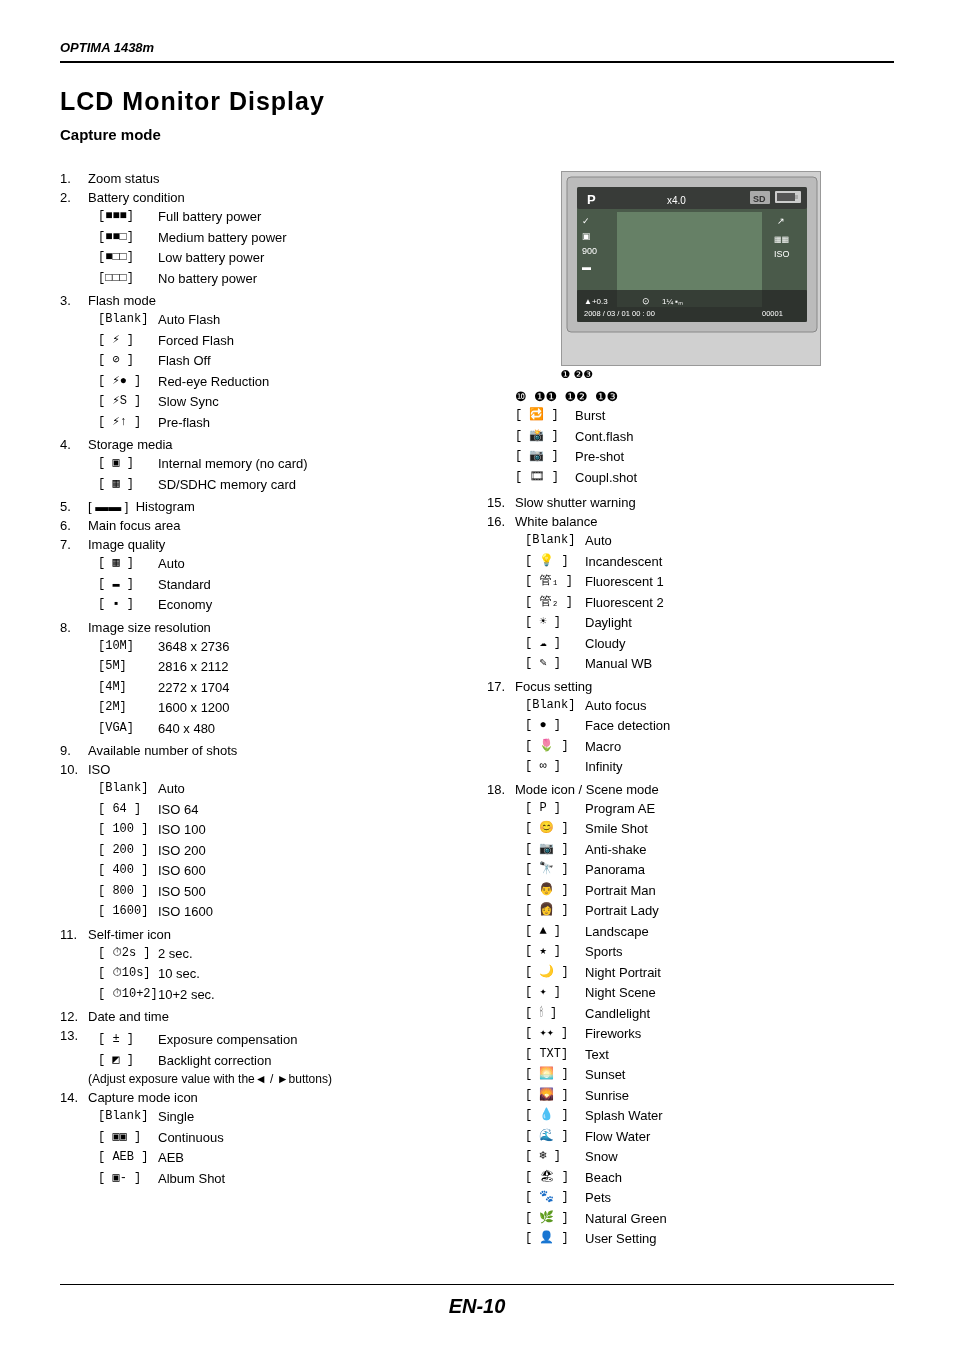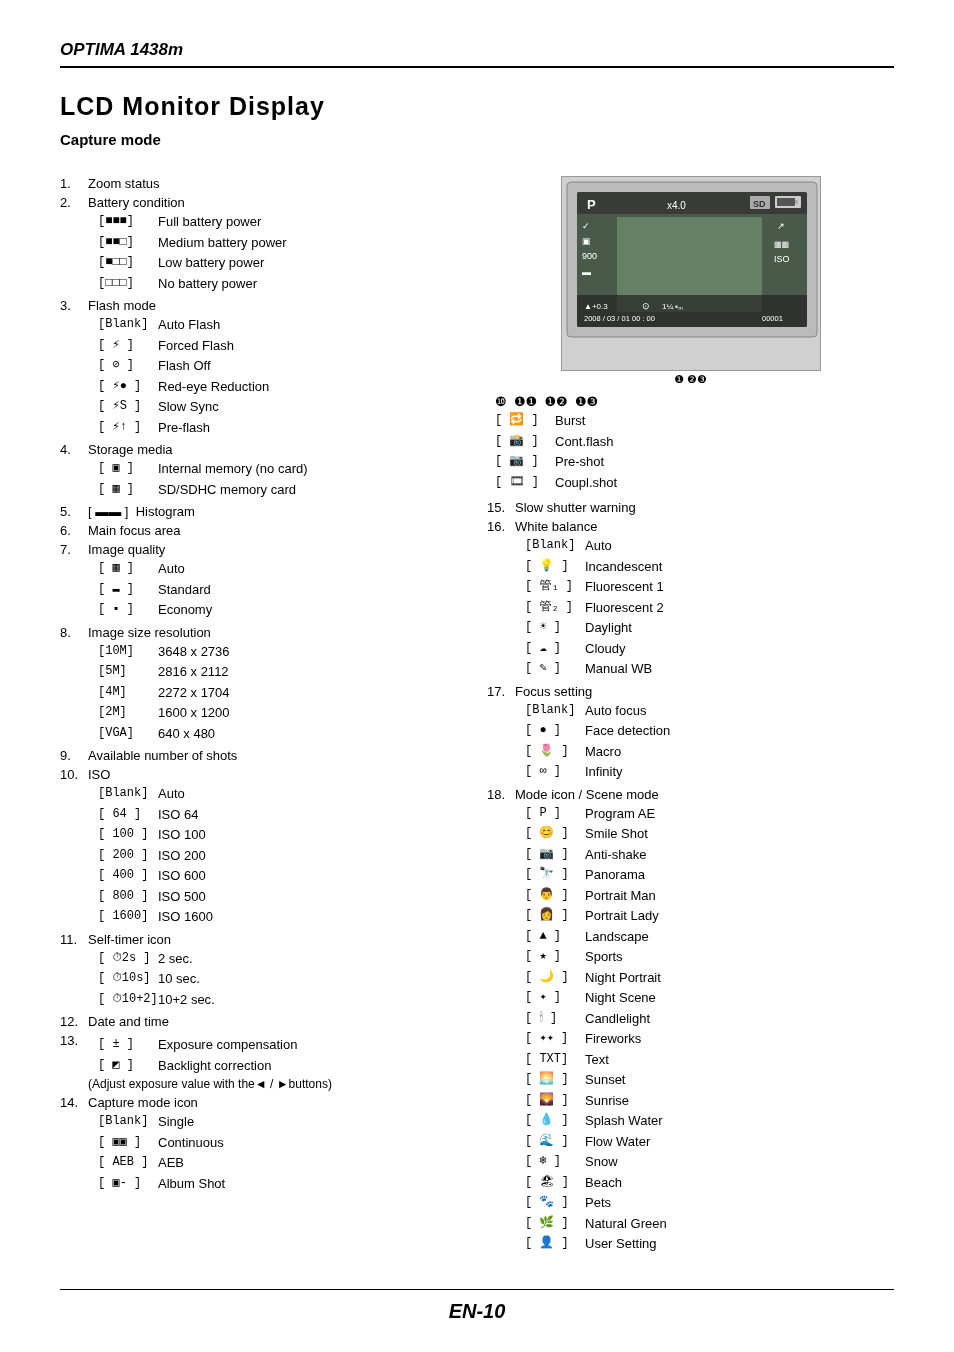--- a/index.html
+++ b/index.html
@@ -8,21 +8,21 @@
       font-size: 13px;
       background: #fff;
       color: #000;
       width: 954px;
       min-height: 1352px;
       padding: 40px 60px;
     }
     .brand-header {
       font-style: italic;
       font-weight: bold;
-      font-size: 17px;
+      font-size: 13px;
       margin-bottom: 24px;
       border-bottom: 2px solid #000;
       padding-bottom: 6px;
     }
     .page-title {
       font-size: 25px;
       font-weight: bold;
       margin: 16px 0 10px 0;
       letter-spacing: 1px;
     }
@@ -397,27 +397,27 @@
         <text x="22" y="132" fill="white" font-size="8" font-family="Arial">▲+0.3</text>
         <text x="80" y="132" fill="white" font-size="9" font-family="Arial">⊙</text>
         <text x="100" y="132" fill="white" font-size="8" font-family="Arial">1¼  ▪︎ₘ</text>
         <text x="22" y="144" fill="white" font-size="7.5" font-family="Arial">2008 / 03 / 01  00 : 00</text>
         <text x="200" y="144" fill="white" font-size="7.5" font-family="Arial">00001</text>
 
         <circle cx="520" cy="20" r="8" fill="#000"></circle>
 
       </svg>
 
-      <div style="display:flex; justify-content:center; width:260px; margin:0 auto; font-size:11px; margin-top:2px;">
+      <div style="display:flex; justify-content:flex-start; width:260px; margin:0 auto; font-size:11px; margin-top:2px;">
         <span>❶ ❷</span>
         <span>❸</span>
       </div>
     </div>
 
-    <div class="burst-section" style="margin-bottom: 8px; margin-left: 8px;">
+    <div class="burst-section" style="margin-bottom: 8px; margin-left: 28px;">
       <div style="margin-bottom:2px; font-weight:normal;">
         ❿&nbsp;&nbsp;❶❶&nbsp;&nbsp;❶❷&nbsp;&nbsp;❶❸
       </div>
       <ul class="sub-list" style="margin-left:0;">
         <li>
             <span class="icon-bracket">[ 🔁 ]</span>
             <span>Burst</span>
           </li>
         <li>
             <span class="icon-bracket">[ 📸 ]</span>

